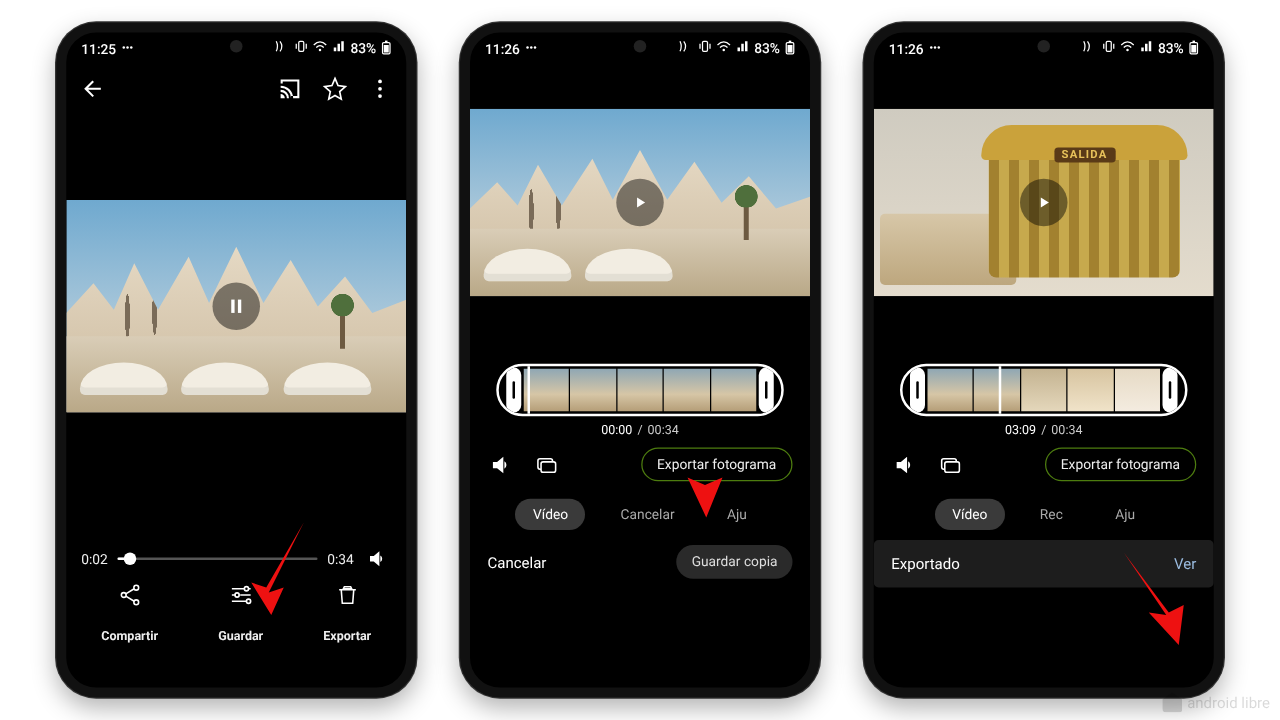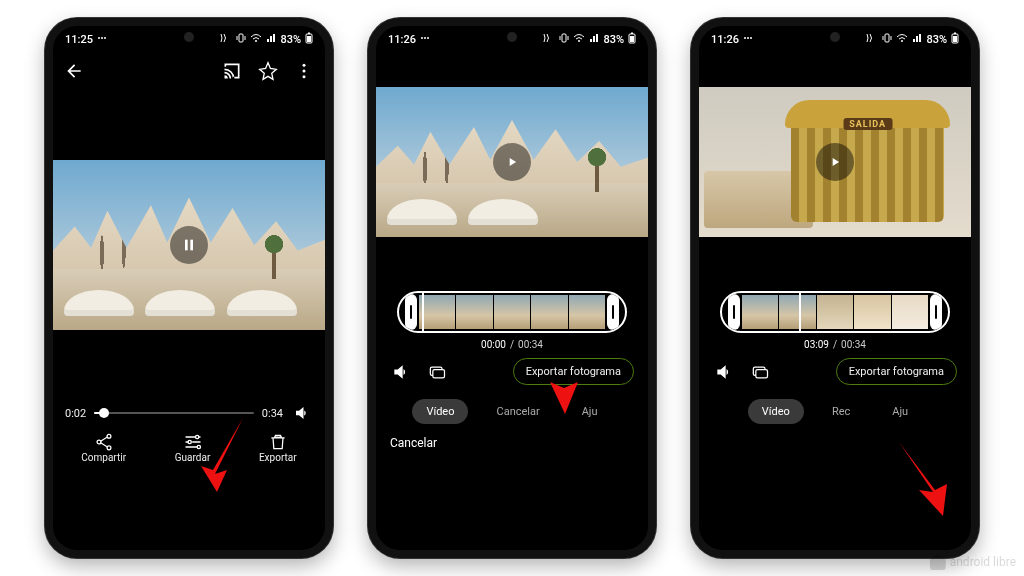--- a/index.html
+++ b/index.html
@@ -40,21 +40,21 @@
 
   .status-bar {
     height: 26px;
     display: flex;
     justify-content: space-between;
     align-items: center;
     padding: 0 12px;
     font-size: 11px;
     font-weight: 500;
   }
-  .status-left, .status-right { display: flex; align-items: center; gap: 4px; }
+  .status-left, .status-right { display: flex; gap: 4px; }
 
   .topbar {
     height: 38px;
     display: flex;
     align-items: center;
     justify-content: space-between;
     padding: 0 10px;
   }
   .topbar-right { display: flex; gap: 14px; align-items: center; }
   .icon-btn { width: 22px; height: 22px; display:flex; align-items:center; justify-content:center; cursor:pointer; }
@@ -123,32 +123,32 @@
   .play-badge, .pause-badge {
     position: absolute; top:50%; left:50%; transform:translate(-50%,-50%);
     width:38px; height:38px; border-radius:50%; background:rgba(0,0,0,.45);
     display:flex; align-items:center; justify-content:center;
   }
 
   .progressbar {
     display:flex; align-items:center; gap:8px;
     padding: 0 12px; font-size:11px; color:#eee;
   }
-  .phone1 .progressbar { margin-top: 72px; }
+  .phone1 .progressbar { margin-top: 106px; }
   .track {
     flex:1; height:2px; background:#555; position:relative; border-radius:2px;
   }
   .track .fill { position:absolute; left:0; top:0; bottom:0; width:6%; background:#fff; border-radius:2px;}
   .track .knob { position:absolute; top:50%; left:6%; transform:translate(-50%,-50%); width:10px; height:10px; background:#fff; border-radius:50%; }
 
   .bottombar {
     display:flex; justify-content:space-around; align-items:center;
     padding: 8px 4px 6px;
   }
-  .bottom-item { display:flex; flex-direction:column; align-items:center; gap:0; font-size:10px; color:#eee;}
+  .bottom-item { display:flex; flex-direction:column; align-items:center; gap:18px; font-size:10px; color:#eee;font-weight:bold;}
   .bottom-item .icon-btn { width:20px; height:20px;}
 
   
   .timeline-wrap { margin-top: 54px; display:flex; flex-direction:column; align-items:center; gap:6px;}
   .timeline {
     width: 230px; height: 42px; border: 2px solid #fff; border-radius: 22px;
     display:flex; align-items:center; padding:0 6px; gap:2px;
     position: relative; overflow:hidden;
   }
   .tl-handle {
@@ -441,20 +441,21 @@
   </div>
 
   <div class="tabs-row">
     <div class="tab active"><span>Vídeo</span></div>
     <div class="tab"><span>Cancelar</span></div>
     <div class="tab clip"><span>Aju</span></div>
   </div>
 
   <div class="footer-row">
     <span>Cancelar</span>
+    <span class="copy-btn">Guardar copia</span>
   </div>
 
   <div class="arrow" style="left:162px; top:310px;">
     <svg width="54" height="80" viewBox="0 0 54 80">
         <path d="M26 2 L26 52 L40 46 L27 78 L12 46 L26 52 Z" fill="#e11"></path>
       </svg>
   </div>
 </div>
 
 <div class="phone phone3">
@@ -545,20 +546,24 @@
       <span>Exportar fotograma</span>
     </div>
   </div>
 
   <div class="tabs-row">
     <div class="tab active"><span>Vídeo</span></div>
     <div class="tab clip"><span>Rec</span></div>
     <div class="tab clip"><span>Aju</span></div>
   </div>
 
+  <div class="footer-row toast-row">
+    <span>Exportado</span>
+    <span class="link">Ver</span>
+  </div>
 
   <div class="arrow" style="left:190px; top:412px;">
     <svg width="70" height="80" viewBox="0 0 70 80">
         <path d="M10 4 L44 54 L30 52 L54 78 L58 46 L46 52 Z" fill="#e11"></path>
       </svg>
   </div>
 </div>
 
 <div class="watermark">
   <span class="android"></span>

